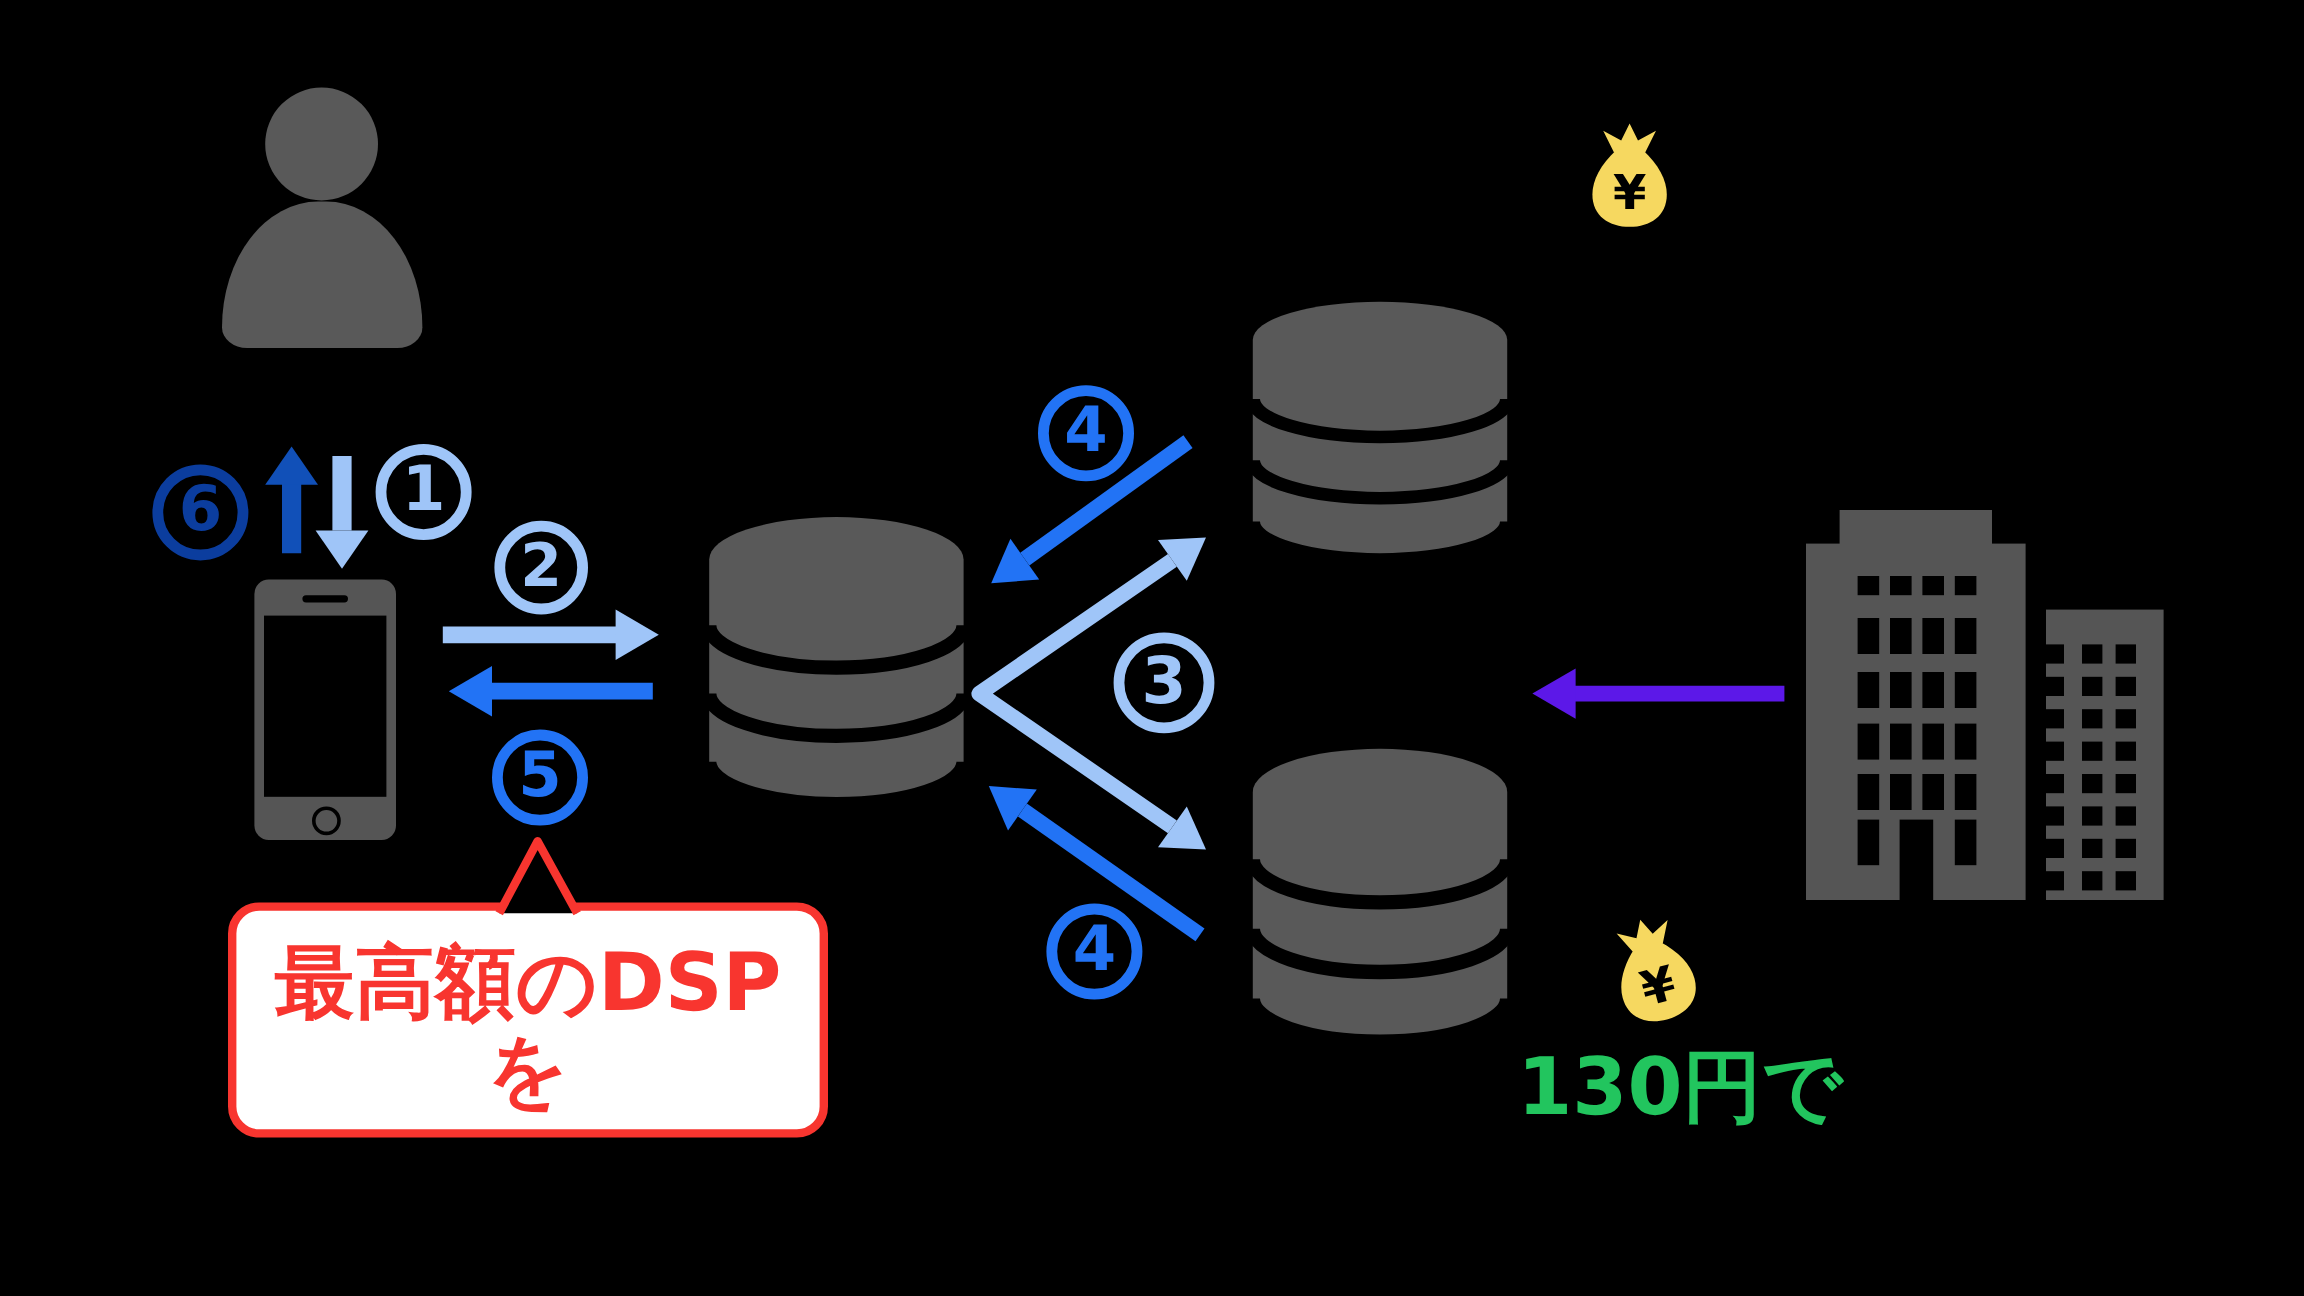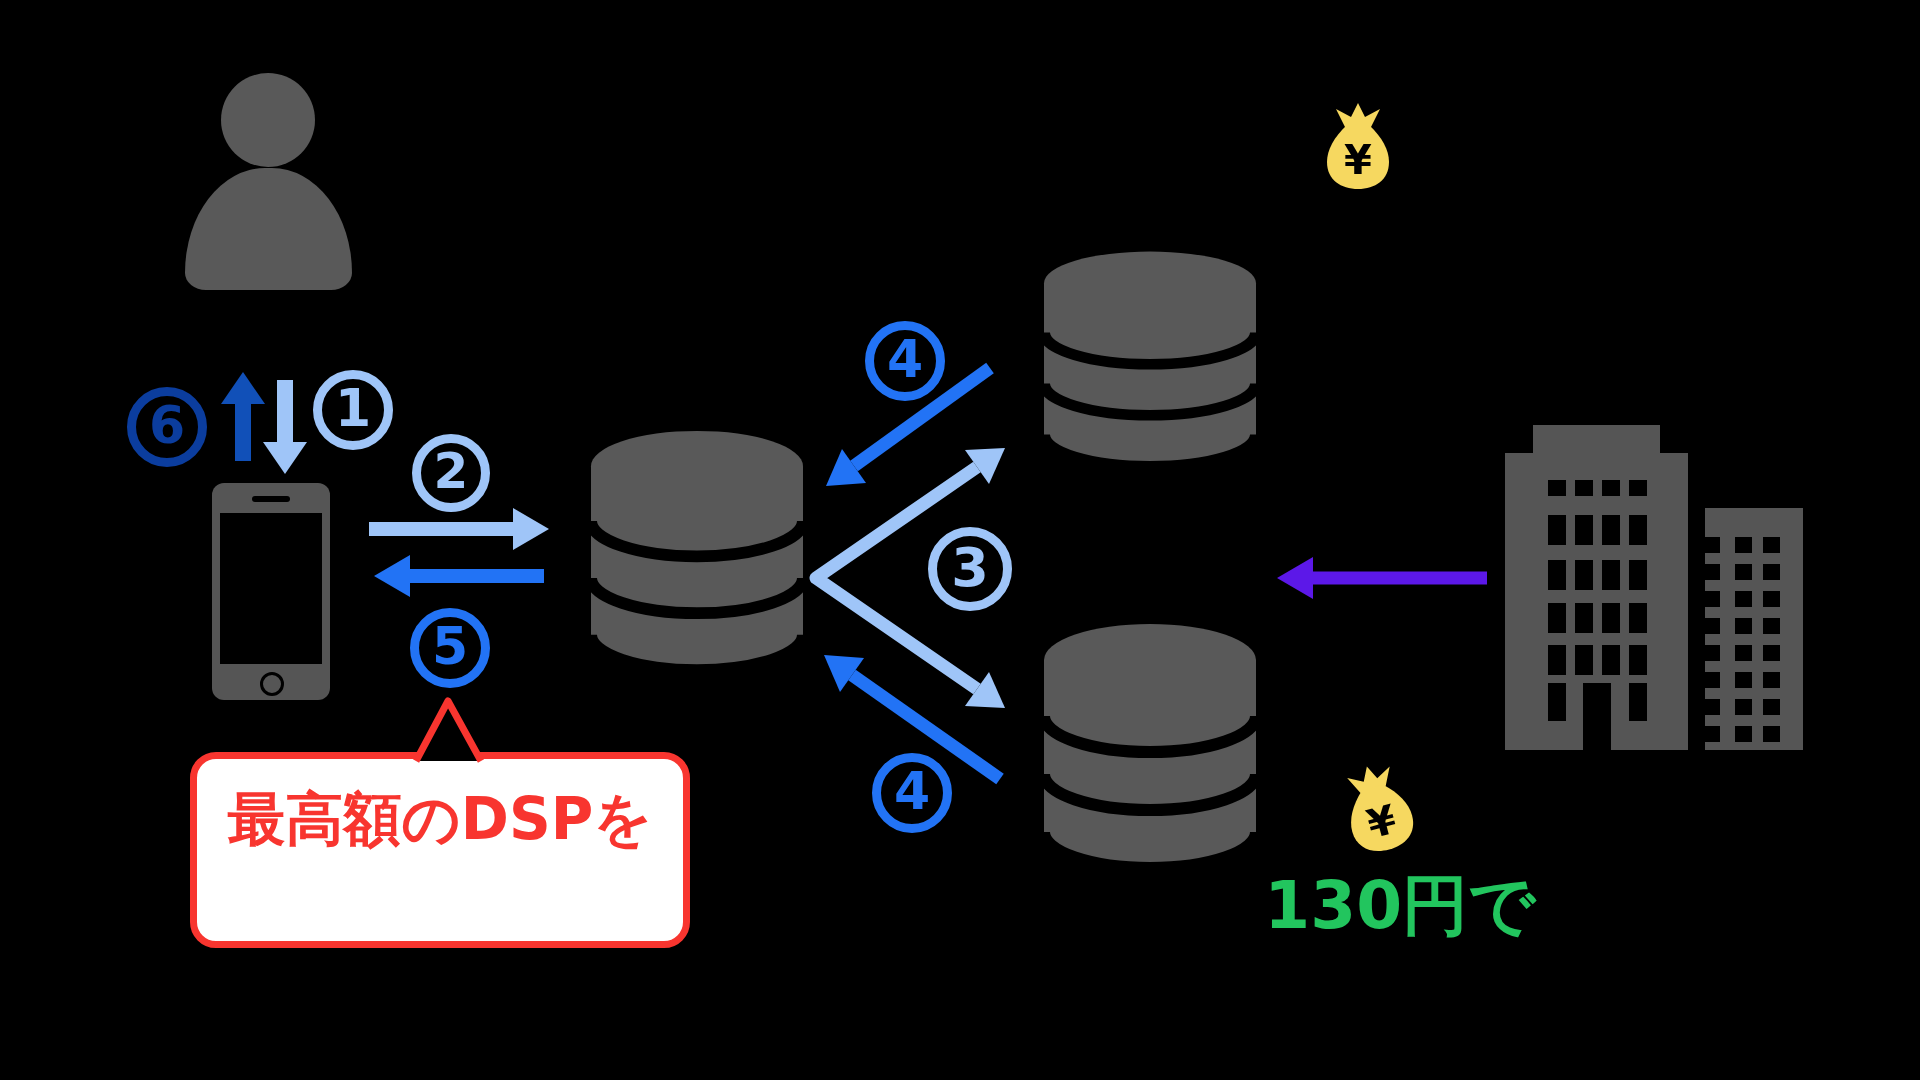--- a/index.html
+++ b/index.html
@@ -37,21 +37,21 @@
 
   
   .db{position:absolute;}
 
   
   .overlay{position:absolute;left:0;top:0;z-index:6;pointer-events:none;}
 
   
   .bubble{position:absolute;left:190px;top:752px;width:500px;height:196px;background:#fff;
     border:7px solid #f8352f;border-radius:26px;z-index:4;box-sizing:border-box;}
-  .bubble-text{margin-top:24px;text-align:center;font-size:58px;font-weight:bold;color:#f8352f;line-height:73px;}
+  .bubble-text{margin-top:24px;text-align:center;font-size:67px;font-weight:bold;color:#f8352f;line-height:73px;}
 
   
   .bid-note{position:absolute;left:1230px;top:866px;width:340px;text-align:center;
     color:#22c55e;font-weight:bold;font-size:66px;line-height:80px;z-index:4;}
 
   .bag{position:absolute;}
   .bag.tilt{transform:rotate(-15deg);}
 </style>
 </head>
 <body>

